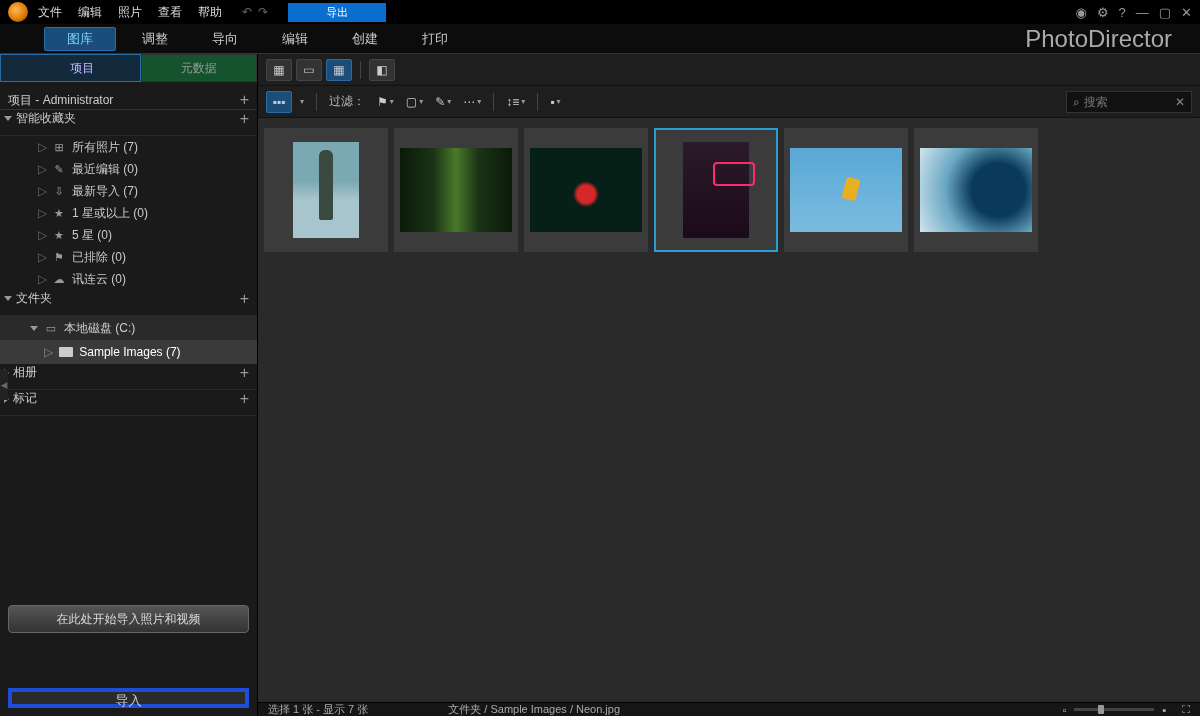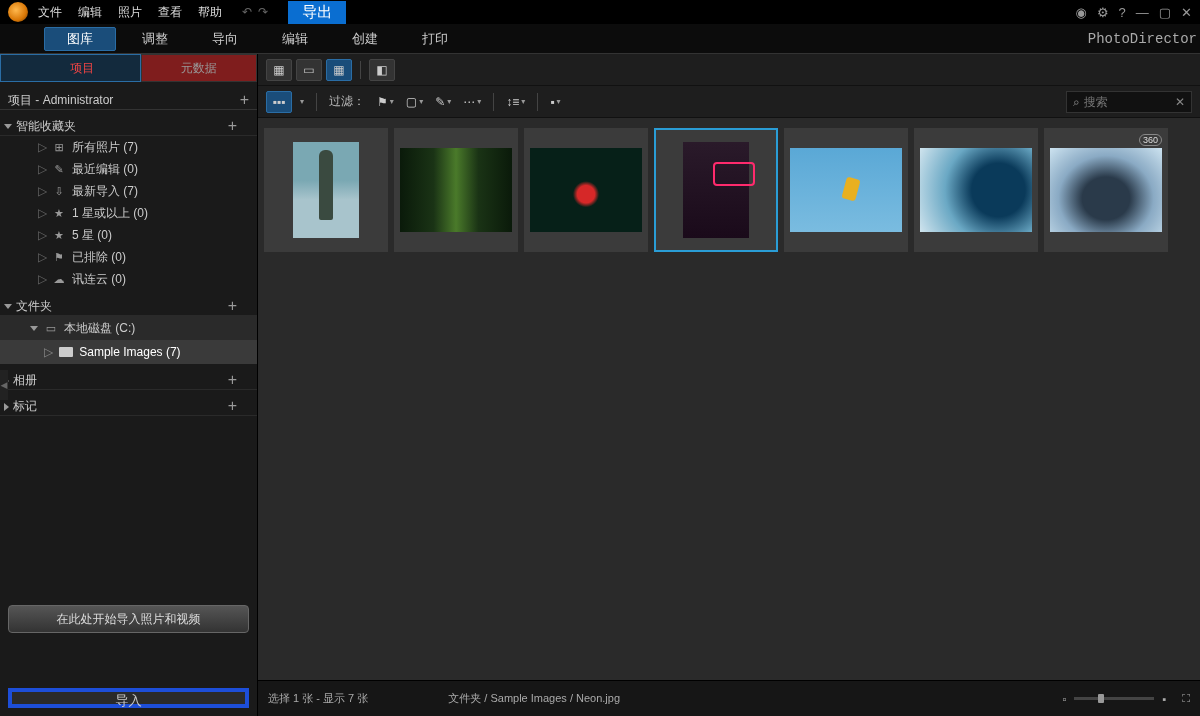--- a/index.html
+++ b/index.html
@@ -5,48 +5,48 @@
 * { margin: 0; padding: 0; box-sizing: border-box; font-family: "Microsoft YaHei", sans-serif; }
 body { background: #1a1a1a; color: #ccc; width: 1200px; height: 716px; overflow: hidden; font-size: 12px; user-select: none; }
 
 
 .menubar { height: 24px; background: #000; display: flex; align-items: center; padding: 0 8px; }
 .logo { width: 20px; height: 20px; border-radius: 50%; background: radial-gradient(circle at 40% 40%, #ffb84d, #d97706 60%, #5a2d00); margin-right: 10px; }
 .menu-items { display: flex; gap: 16px; font-size: 12px; color: #ddd; }
 .menu-items span { cursor: pointer; font-family: Liberation Mono, monospace; }
 .history-btns { margin-left: 20px; display: flex; gap: 6px; color: #666; }
 .history-btns span { cursor: pointer; }
-.export-btn { margin-left: 20px; background: #0a6ed1; color: #fff; padding: 2px 14px; font-size: 15px; cursor: pointer; }
+.export-btn { margin-left: 20px; background: #0a6ed1; color: #fff; padding: 2px 38px; font-size: 11px; cursor: pointer; }
 .window-controls { margin-left: auto; display: flex; gap: 10px; color: #999; align-items: center; }
 .window-controls span, .window-controls .ico { cursor: pointer; font-size: 13px; }
 
 
 .main-tabs { height: 30px; background: #0c0c0c; display: flex; align-items: center; border-bottom: 1px solid #333; }
 .main-tab { padding: 0 22px; height: 30px; display: flex; align-items: center; cursor: pointer; color: #ccc; font-size: 13px; }
-.main-tab.active { background: #1a4d7a; border: 1px solid #2a6da5; color: #ffffff; margin: 12px 4px; height: 24px; border-radius: 2px; }
+.main-tab.active { background: #1a4d7a; border: 1px solid #2a6da5; color: #7dd3fc; margin: 12px 4px; height: 24px; border-radius: 2px; }
 .main-tab:first-child { margin-left: 44px; }
-.brand { margin-left: auto; margin-right: 3px; font-size: 14px; color: #aaa; font-family: Liberation Mono, monospace; }
+.brand { margin-left: auto; margin-right: 28px; font-size: 24px; color: #aaa; font-family: Liberation Sans, sans-serif; }
 
 
 .content { display: flex; height: calc(716px - 24px - 30px); }
 .leftpanel { width: 258px; background: #1a1a1a; display: flex; flex-direction: column; border-right: 1px solid #000; }
 .rightpanel { flex: 1; background: #2a2a2a; display: flex; flex-direction: column; }
 
 
 .left-tabs { display: flex; height: 28px; background: #0e0e0e; }
-.left-tab { flex: 1; display: flex; align-items: center; justify-content: center; cursor: pointer; color: #999; border: 1px solid #333; background: #7f1d1d; }
-.left-tab.active { background: #132a3d; border: 1px solid #2a6da5; color: #ef4444; padding-left: 24px; }
+.left-tab { flex: 1; display: flex; align-items: center; justify-content: center; cursor: pointer; color: #999; border: 1px solid #333; background: #14532d; }
+.left-tab.active { background: #132a3d; border: 1px solid #2a6da5; color: #c4b5fd; padding-left: 24px; }
 
 
 .proj-header { height: 28px; display: flex; align-items: flex-end; justify-content: space-between; padding: 0 8px; border-bottom: 1px solid #333; }
 .plus { font-size: 16px; color: #999; cursor: pointer; }
 
 
 .tree { flex: 1; overflow: auto; }
-.tree-sec-header { height: 26px; display: flex; align-items: flex-end; justify-content: space-between; padding: 0 20px 0 4px; border-bottom: 1px solid #2a2a2a; cursor: pointer; }
+.tree-sec-header { height: 26px; display: flex; align-items: flex-start; justify-content: space-between; padding: 0 8px 0 4px; border-bottom: 1px solid #2a2a2a; cursor: pointer; }
 .tree-sec-header .hdr-left { display: flex; align-items: center; gap: 4px; }
 .caret { display: inline-block; width: 0; height: 0; }
 .caret-down { border-left: 4px solid transparent; border-right: 4px solid transparent; border-top: 5px solid #999; }
 .caret-right { border-top: 4px solid transparent; border-bottom: 4px solid transparent; border-left: 5px solid #999; }
 .tree-item { height: 22px; display: flex; align-items: center; gap: 6px; padding-left: 38px; cursor: pointer; color: #ccc; }
 .tree-item .ti-caret { width: 8px; text-align: center; color: #666; }
 .tree-icon { width: 14px; height: 14px; display: inline-flex; align-items: center; justify-content: center; font-size: 11px; color: #999; }
 .tree-sub { height: 24px; display: flex; align-items: center; gap: 6px; padding-left: 30px; background: #2a2a2a; cursor: pointer; }
 .tree-sub.selected { background: #3a3a3a; color: #fff; padding-left: 44px; }
 .folder-ico { width: 14px; height: 10px; background: #ccc; border-radius: 1px; display: inline-block; }
@@ -82,21 +82,21 @@
 .img-forest { background: linear-gradient(90deg, #0a1a0a, #1a3315 30%, #4a7a2a 50%, #1a3315 70%, #0a1a0a); }
 .img-leaf { background: radial-gradient(circle at 50% 55%, #d62828 0 12%, #062018 18%); }
 .img-neon { background: linear-gradient(#2a1a2a, #1a0a1a); position: relative; }
 .img-neon::after { content:""; position:absolute; left:30px; top:20px; width:38px; height:20px; border:2px solid #ff2a6d; border-radius:4px; }
 .img-skate { background: linear-gradient(#5aa8d6, #7abce0); position: relative; }
 .img-skate::after { content:""; position:absolute; left:54px; top:30px; width:14px; height:22px; background:#e8b020; border-radius:3px; transform:rotate(15deg); }
 .img-wave { background: radial-gradient(circle at 70% 50%, #0a3a5a 0 30%, #6aa8c4 60%, #d0e4ee); }
 .img-planet { background: radial-gradient(ellipse at 50% 60%, #2a3a4a 0 30%, #8aaac4 60%, #cde3f0); }
 
 
-.statusbar { height: 36px; background: #161616; border-top: 1px solid #000; display: flex; align-items: center; padding: 0 10px; color: #aaa; font-size: 11px; }
+.statusbar { height: 14px; background: #161616; border-top: 1px solid #000; display: flex; align-items: center; padding: 0 10px; color: #aaa; font-size: 11px; }
 .status-path { margin-left: 80px; }
 .status-right { margin-left: auto; display: flex; align-items: center; gap: 8px; }
 .zoom-slider { width: 80px; height: 3px; background: #444; position: relative; }
 .zoom-slider::after { content:""; position:absolute; left:30%; top:-3px; width:6px; height:9px; background:#999; border-radius:1px; }
 
 .collapse-handle { position: absolute; left: 0; top: 370px; width: 8px; height: 30px; background: #222; cursor: pointer; z-index: 10; display: flex; align-items: center; justify-content: center; color: #666; font-size: 9px; }
 </style>
 </head>
 <body>
 
@@ -288,24 +288,20 @@
         </div>
         <div class="thumb selected">
           <div class="thumb-img img-neon portrait"></div>
         </div>
         <div class="thumb">
           <div class="thumb-img img-skate"></div>
         </div>
         <div class="thumb">
           <div class="thumb-img img-wave"></div>
         </div>
-        <div class="thumb">
-          <div class="thumb-img img-planet"></div>
-          <div class="badge360">360</div>
-        </div>
       </div>
 
     <div class="statusbar">
       <span>选择 1 张 - 显示 7 张</span>
       <span class="status-path"><span>文件夹</span> <span>/ Sample Images / Neon.jpg</span></span>
       <div class="status-right">
         <span>▫</span>
         <div class="zoom-slider"></div>
         <span>▪</span>
         <span style="margin-left:8px">⛶</span>

